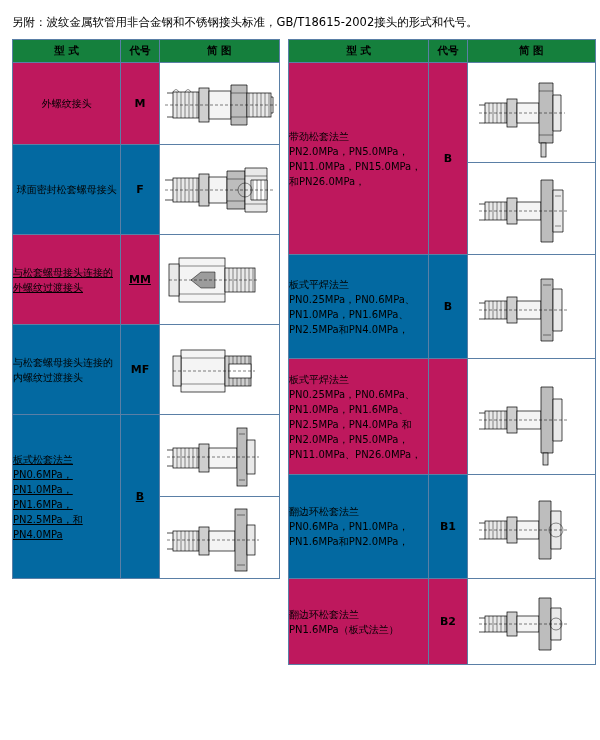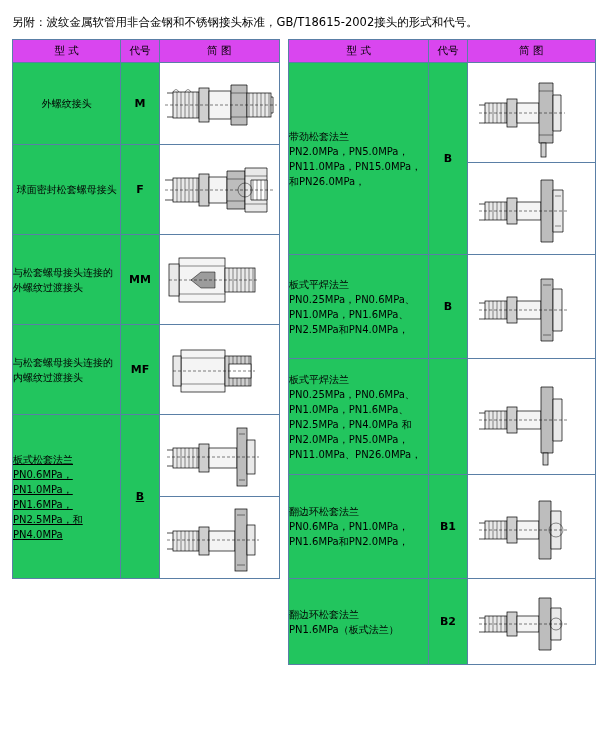--- a/index.html
+++ b/index.html
@@ -39,24 +39,24 @@
     table-layout: fixed;
   }
   table.spec.left { width: 268px; }
   table.spec.right { width: 308px; margin-left: 8px; }
   table.spec td, table.spec th {
     border: 1px solid #5a7fa6;
     padding: 0;
     vertical-align: middle;
   }
   thead th {
-    background: #d946ef;
+    background: #15803d;
     height: 22px;
     font-size: 10.5px;
-    font-weight: normal;
+    font-weight: bold;
     color: #000;
     text-align: center;
   }
   .c-type { }
   .c-code { }
   .c-fig { }
   .left .c-type { width: 108px; }
   .left .c-code { width: 38px; }
   .left .c-fig  { width: 120px; }
   .right .c-type { width: 140px; }
@@ -74,22 +74,22 @@
     text-align: center;
     font-size: 11px;
     font-weight: bold;
     color: #000;
   }
   td.fig {
     padding: 0;
     text-align: center;
     background: #ffffff;
   }
-  .yellow { background: #22c55e; }
-  .white { background: #22c55e; }
+  .yellow { background: #0369a1; }
+  .white { background: #be185d; }
 
   .figwrap {
     width: 100%;
     display: block;
     line-height: 0;
   }
   svg { display: block; margin: 0 auto; }
 
   
   .ln { stroke: #000; stroke-width: 0.7; fill: none; }
@@ -178,21 +178,21 @@
                   <path class="fillW" d="M86 20 h16 v20 h-16 z"></path>
                   <path class="lnt" d="M88 20 v20 M92 20 v20 M96 20 v20 M100 20 v20"></path>
                   <circle class="lnt" cx="80" cy="30" r="7" fill="none"></circle>
                   <path class="dash" d="M0 30 h108"></path>
                 </g>
               </svg>
             </span>
           </td>
         </tr>
 
-        <tr style="height:90px;">
+        <tr style="height:90px;text-decoration:underline;">
           <td class="type white">与松套螺母接头连接的外螺纹过渡接头</td>
           <td class="code white">MM</td>
           <td class="fig white">
             <span class="figwrap">
               <svg width="116" height="80" viewBox="0 0 116 80">
                 <g transform="translate(8,10)">
 
                   <rect class="fillC" x="10" y="8" width="46" height="44"></rect>
                   <path class="lnt" d="M10 16 h46 M10 44 h46"></path>
                   <rect class="fillA" x="0" y="14" width="10" height="32"></rect>

